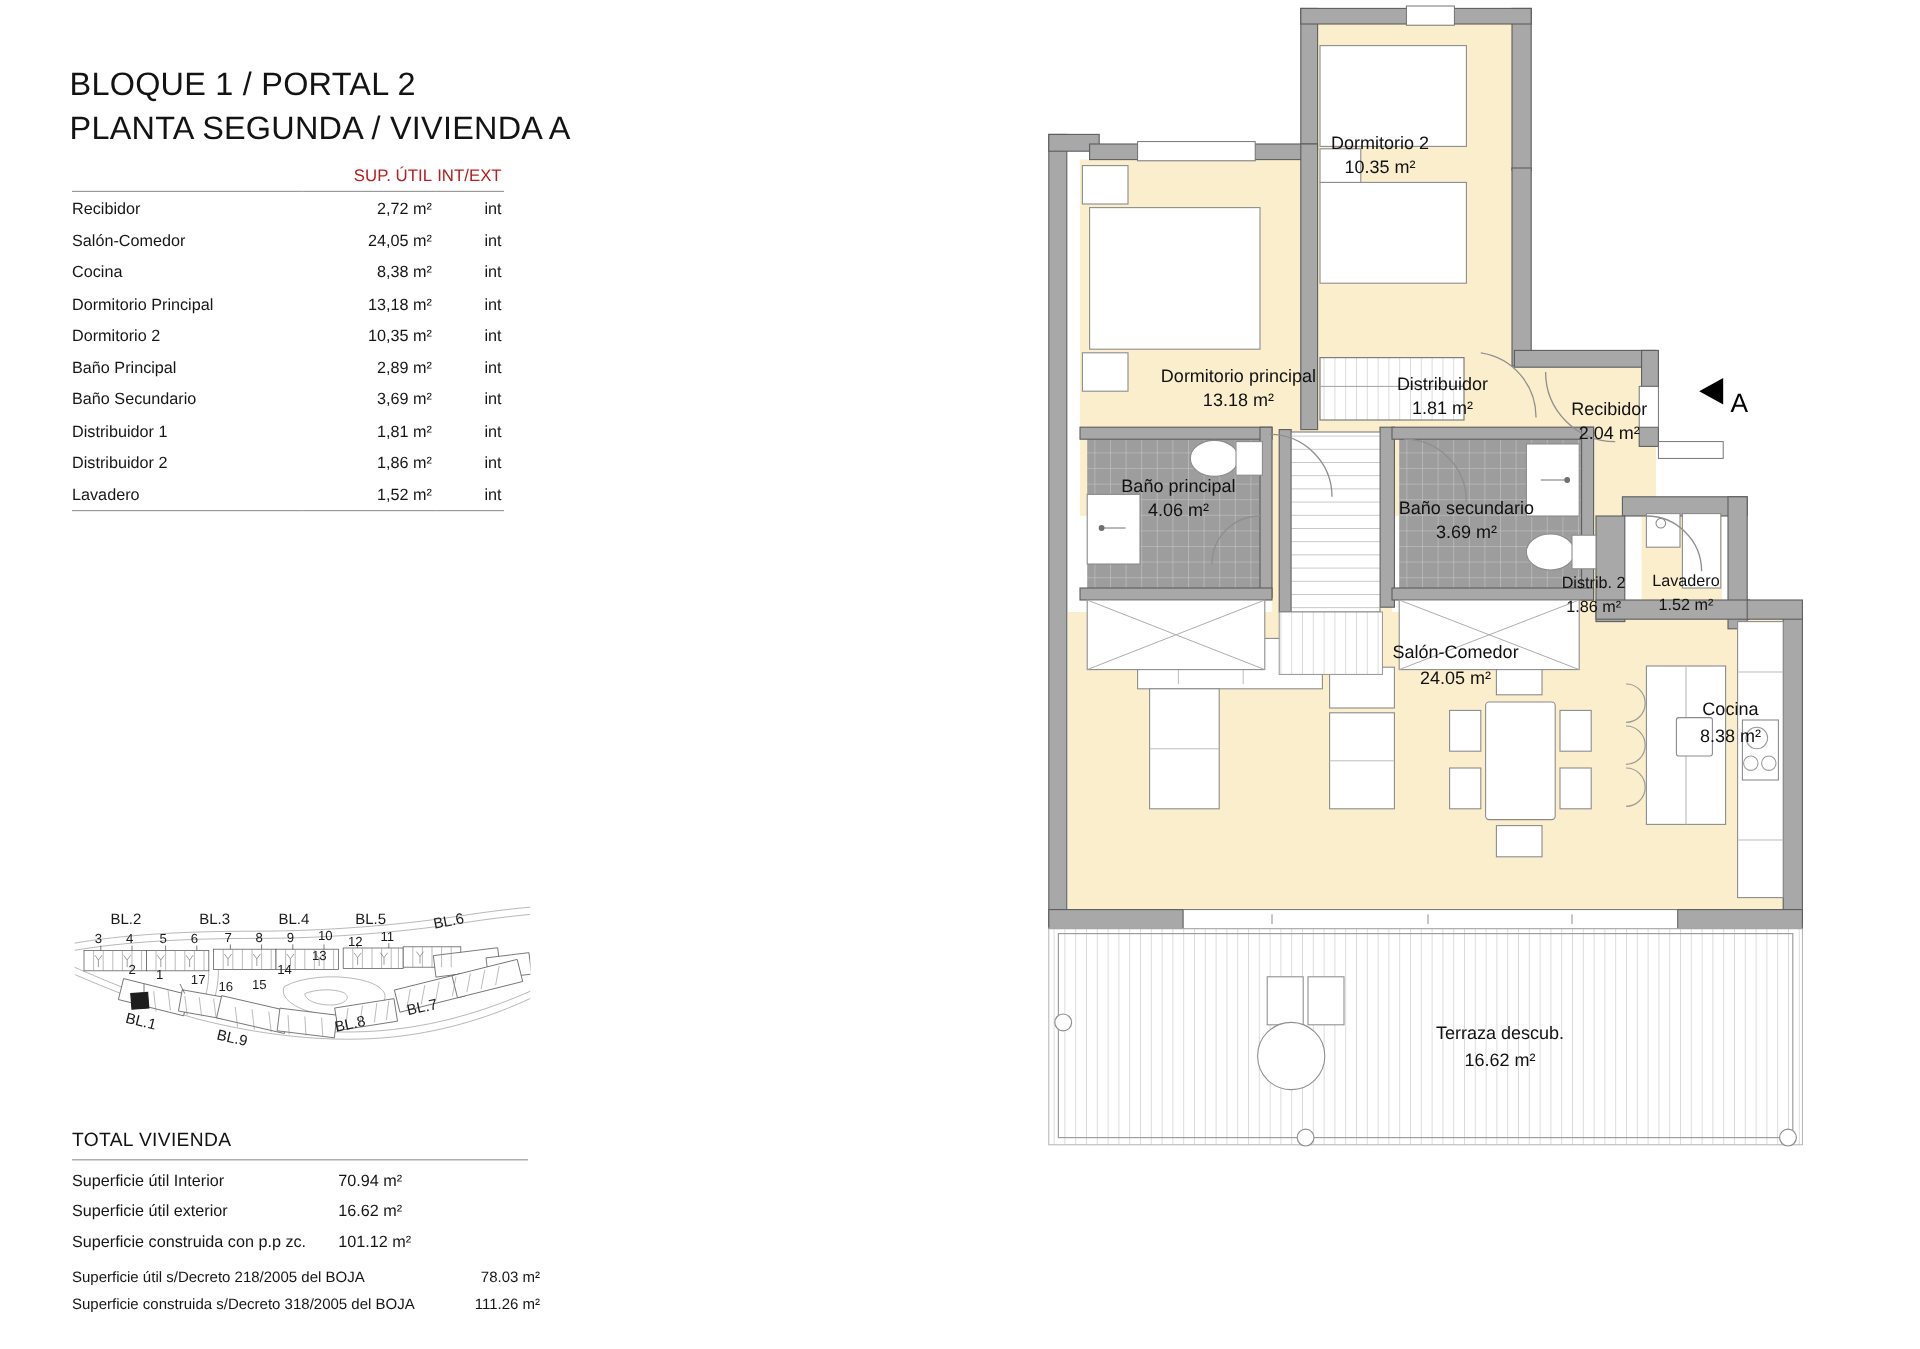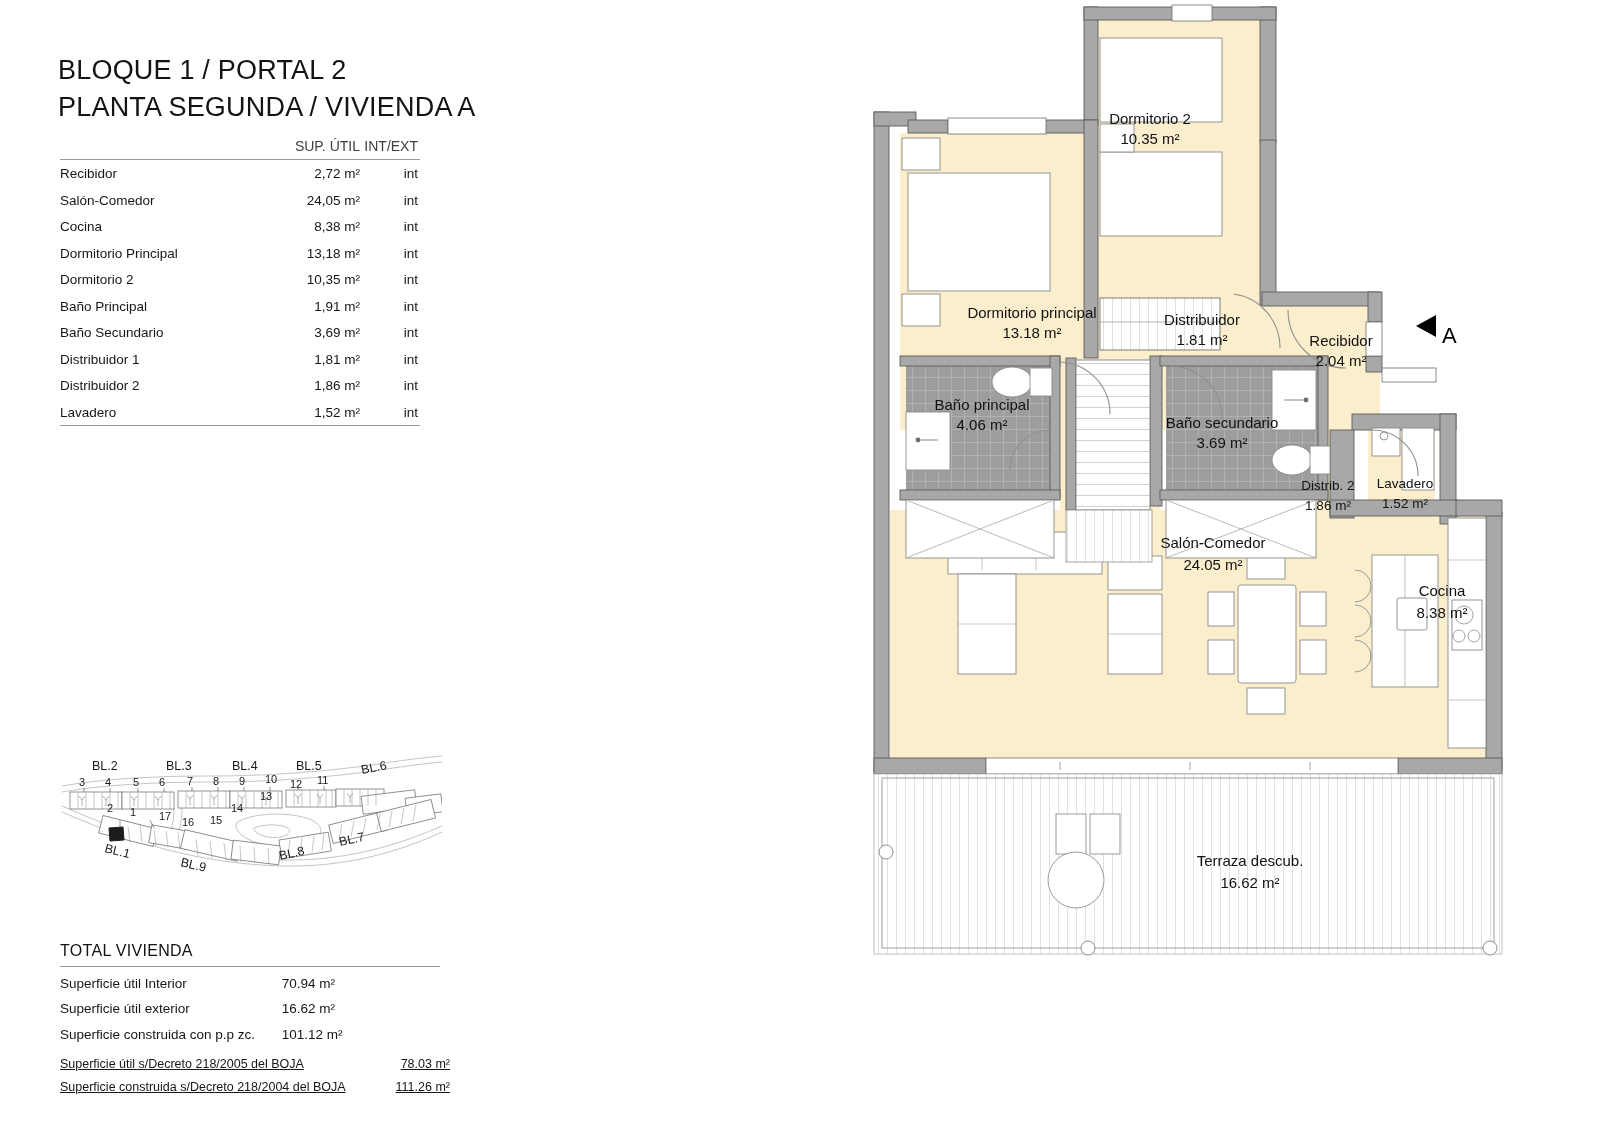--- a/index.html
+++ b/index.html
@@ -49,21 +49,21 @@
     border-collapse: collapse;
     width: 100%;
     font-size: 13.5px;
   }
   #schedule thead th {
     font-weight: 400;
     font-size: 14px;
     padding: 0 0 5px 0;
     text-align: right;
     white-space: nowrap;
-    color: #404040;
+    color: #b91c1c;
   }
   #schedule thead th.col-room { text-align: left; }
   #schedule thead th.col-sup { padding-right: 4px; }
   #schedule thead th.col-ie  { width: 56px; text-align: right; padding-right: 2px;}
   #schedule thead tr { border-bottom: 1px solid #9a9a9a; }
   #schedule tbody tr:last-child { border-bottom: 1px solid #9a9a9a; }
   #schedule tbody td {
     padding: 6.0px 0 5.5px 0;
     font-size: 13.5px;
     color: #161616;
@@ -106,21 +106,21 @@
     white-space: nowrap;
     color: #161616;
   }
   #totals table.t-main td.v { text-align: left; padding-right: 52px; }
 
   #decreto {
     position: absolute;
     left: 60px; top: 1052px;
     width: 390px;
   }
-  #decreto table { border-collapse: collapse; width: 100%; text-decoration: underline; }
+  #decreto table { border-collapse: collapse; width: 100%; }
   #decreto td {
     font-size: 12.5px;
     padding: 5px 0 4px 0;
     white-space: nowrap;
     color: #161616;
   }
   #decreto td.v { text-align: right; }
 
   
   #plan-area {
@@ -194,21 +194,21 @@
               <td class="c-area">13,18 m²</td>
               <td class="c-ie">int</td>
             </tr>
             <tr>
               <td class="c-room">Dormitorio 2</td>
               <td class="c-area">10,35 m²</td>
               <td class="c-ie">int</td>
             </tr>
             <tr>
               <td class="c-room">Baño Principal</td>
-              <td class="c-area">1,91 m²</td>
+              <td class="c-area">2,89 m²</td>
               <td class="c-ie">int</td>
             </tr>
             <tr>
               <td class="c-room">Baño Secundario</td>
               <td class="c-area">3,69 m²</td>
               <td class="c-ie">int</td>
             </tr>
             <tr>
               <td class="c-room">Distribuidor 1</td>
               <td class="c-area">1,81 m²</td>
@@ -375,21 +375,21 @@
     </div>
 
     <div id="decreto">
       <table>
         <tbody id="decreto-body">
             <tr>
               <td>Superficie útil s/Decreto 218/2005 del BOJA</td>
               <td class="v">78.03 m²</td>
             </tr>
             <tr>
-              <td>Superficie construida s/Decreto 218/2004 del BOJA</td>
+              <td>Superficie construida s/Decreto 318/2005 del BOJA</td>
               <td class="v">111.26 m²</td>
             </tr>
           </tbody>
       </table>
     </div>
   </div>
 
   <div id="plan-area">
     <svg width="740" height="1124" viewBox="0 0 740 1124" xmlns="http://www.w3.org/2000/svg">
       <defs>

